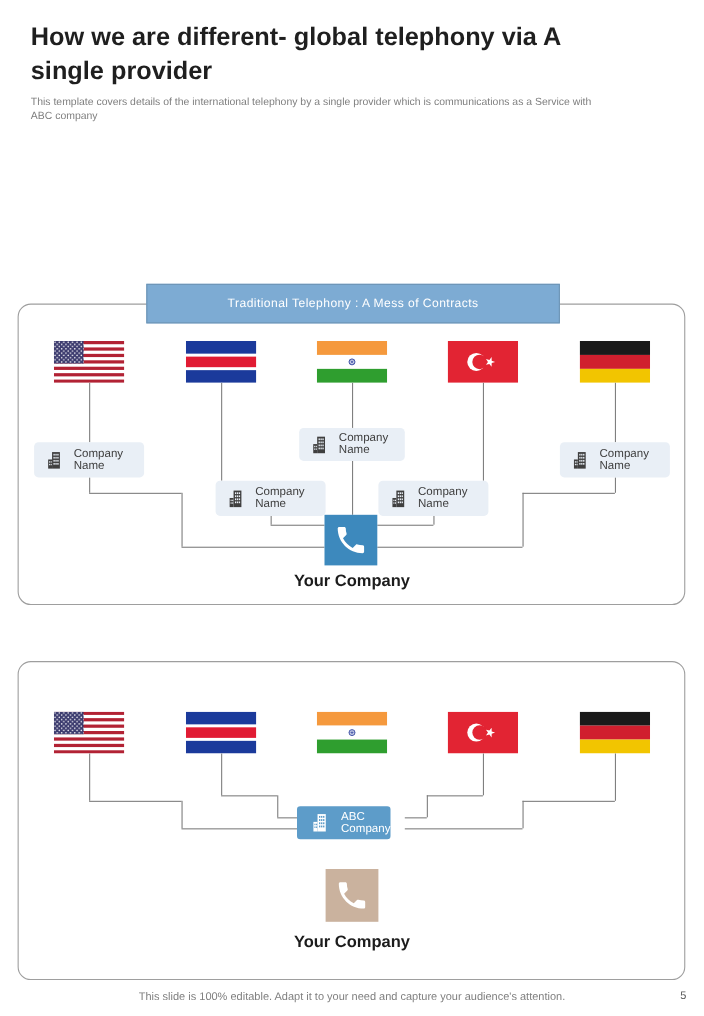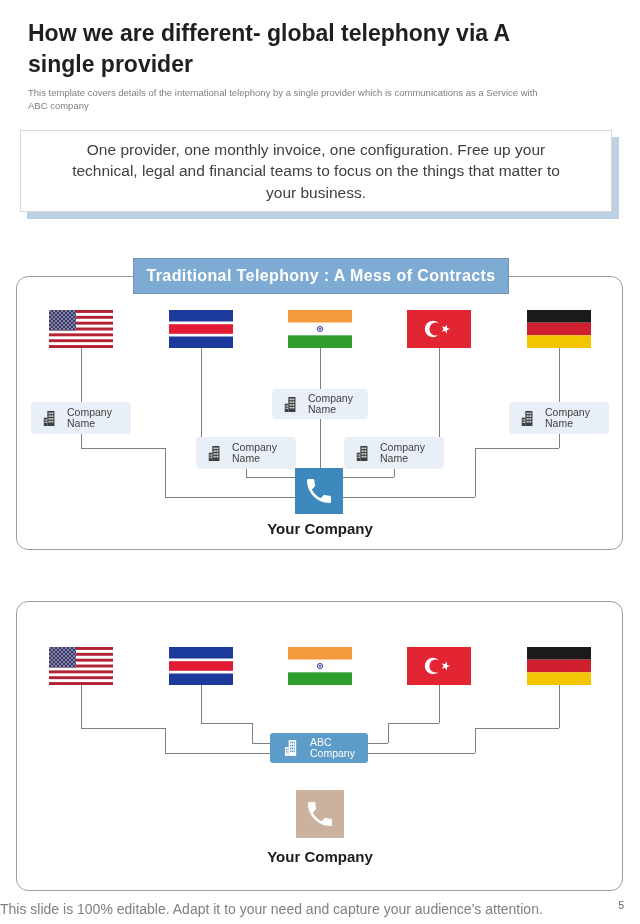--- a/index.html
+++ b/index.html
@@ -22,21 +22,21 @@
   }
   #quote-text{width:548px;text-align:center;font-size:15.5px;line-height:21.5px;color:#3f3f3f;}
 
   
   .panel{border:1px solid #9e9e9e;border-radius:12px;background:#ffffff;}
   #panel1{left:16px;top:276px;width:605px;height:272px;}
   #panel2{left:16px;top:601px;width:605px;height:288px;}
 
   .section-header{
     display:flex;align-items:center;justify-content:center;
-    font-size:16px;font-weight:bold;color:#ffffff;letter-spacing:.4px;
+    font-size:11px;font-weight:normal;color:#ffffff;letter-spacing:.4px;
   }
   #header1{left:133px;top:258px;width:374px;height:34px;background:#7dabd3;border:1px solid #6d94b5;}
   #header2{left:133px;top:583px;width:375px;height:36px;background:#c8b29f;border:1px solid #a8927e;}
 
   
   .flag{width:64px;height:38px;display:block;}
 
   
   .ln{position:absolute;background:#7f7f7f;}
 
@@ -44,54 +44,49 @@
   .chip{
     position:absolute;background:#e9eff6;border-radius:4px;
     display:flex;align-items:center;gap:7px;padding-left:10px;box-sizing:border-box;
     color:#3f3f3f;
   }
   .chip-label{font-size:10.5px;line-height:11.5px;color:#404040;}
   .chip .bwin{fill:#e9eff6;}
 
   
   #abc-box{
-    left:270px;top:733px;width:98px;height:30px;background:#5d9cc9;border-radius:3px;
+    left:270px;top:733px;width:85px;height:30px;background:#5d9cc9;border-radius:3px;
     display:flex;align-items:center;gap:8px;padding-left:12px;box-sizing:border-box;color:#ffffff;
   }
   #abc-box .bwin{fill:#5d9cc9;}
   #abc-label{font-size:10.5px;line-height:11.5px;color:#ffffff;}
 
   
   .phone-sq{display:flex;align-items:center;justify-content:center;}
   #phone1{left:295px;top:468px;width:48px;height:46px;background:#3d89bd;}
   #phone2{left:296px;top:790px;width:48px;height:48px;background:#cab29e;}
 
   .your-company{left:0;width:640px;text-align:center;font-size:15px;font-weight:bold;color:#1c1c1c;}
   #your-company1{top:520px;}
   #your-company2{top:848px;}
 
   
-  #footer{left:0;top:901px;width:640px;font-size:14px;color:#7f7f7f;}
+  #footer{left:0;top:901px;width:640px;text-align:center;font-size:10px;color:#7f7f7f;}
   #page-number{right:16px;top:900px;font-size:10px;color:#595959;}
 </style>
 </head>
 <body>
 
 <div id="slide">
 
   <div class="abs pre" id="title">How we are different- global telephony via A
 single provider</div>
   <div class="abs pre" id="subtitle">This template covers details of the international telephony by a single provider which is communications as a Service with
 ABC company</div>
 
-  <div class="abs" id="quote-box">
-    <div class="pre" id="quote-text">One provider, one monthly invoice, one configuration. Free up your
-technical, legal and financial teams to focus on the things that matter to
-your business.</div>
-  </div>
 
   <div class="abs panel" id="panel1"></div>
   <div class="abs section-header" id="header1">
     <span>Traditional Telephony : A Mess of Contracts</span>
   </div>
 
   <div class="abs" style="left:49px;top:310px;">
     <svg class="flag" viewBox="0 0 64 38">
       <defs>
         <pattern id="stars" x="0" y="0" width="4" height="4" patternUnits="userSpaceOnUse">

